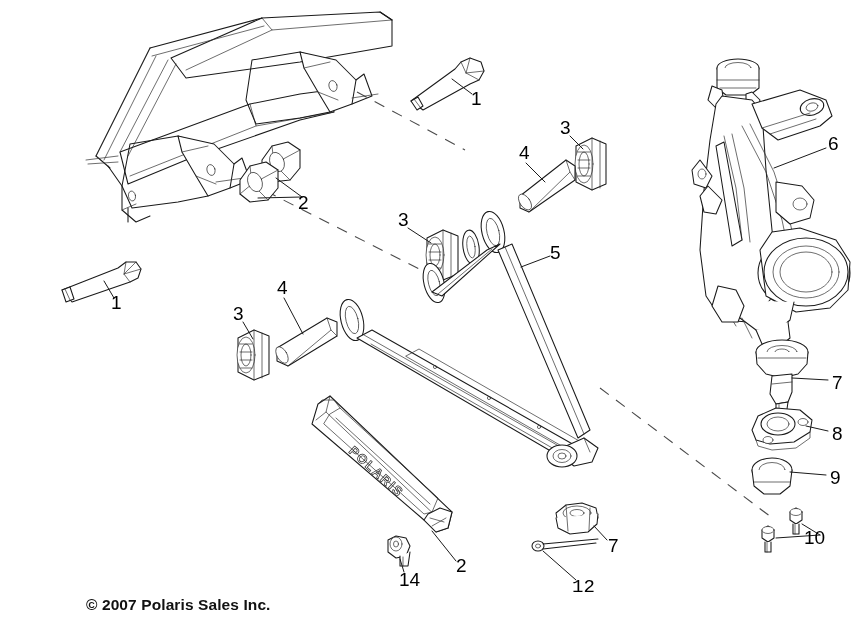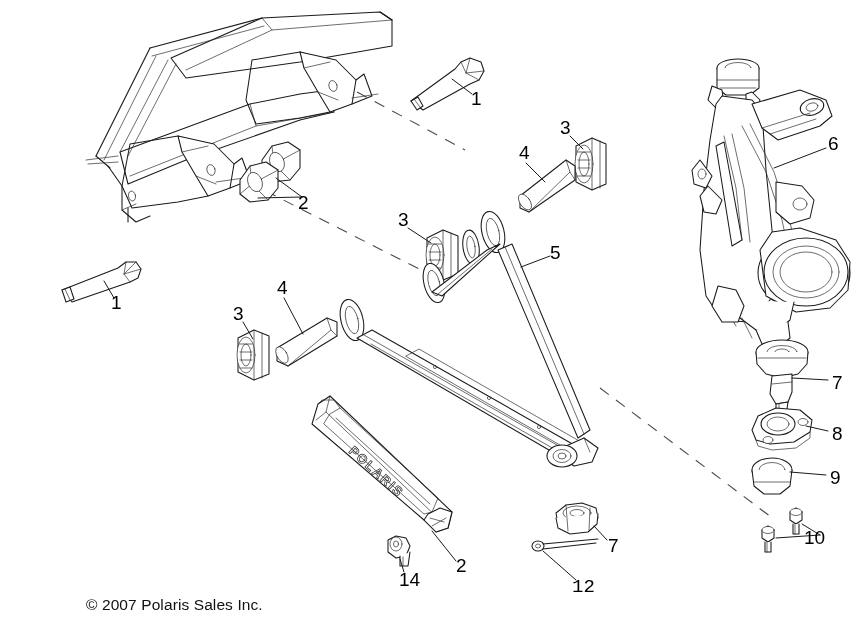--- a/index.html
+++ b/index.html
@@ -34,20 +34,21 @@
   }
   #copyright-notice {
     position: absolute;
     left: 86px;
     top: 596px;
     font-family: "Liberation Sans", sans-serif;
     font-size: 15.5px;
     color: #111111;
     white-space: nowrap;
     letter-spacing: 0.1px;
+    font-weight: bold;
   }
   .logo-text {
     font-family: "Liberation Sans", sans-serif;
     font-size: 13px;
     font-weight: bold;
     fill: none;
     stroke: #2b2b2b;
     stroke-width: 0.7;
     letter-spacing: 1.5px;
   }

